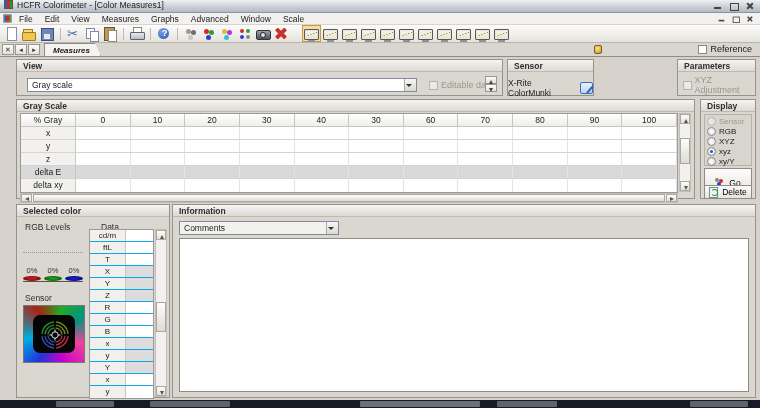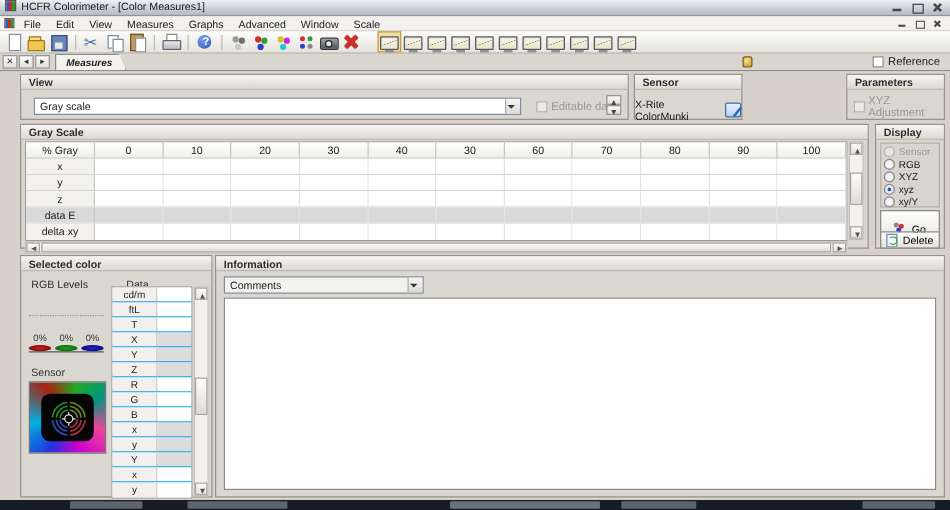--- a/index.html
+++ b/index.html
@@ -152,21 +152,21 @@
   .btn-del{top:85px;height:14px}
   .goic{width:10px;height:9px;position:relative;display:block}
   .goic::before{content:"";position:absolute;left:0;top:0;width:4px;height:4px;border-radius:50%;background:#888;box-shadow:4px 1px 0 #d22c2c,2px 4px 0 #2c3ed2}
   .delic{width:9px;height:10px;position:relative;display:block}
   .delic::before{content:"";position:absolute;left:0;top:0;width:7px;height:9px;background:#eef4fa;border:1px solid #7a8aa0}
   .delic::after{content:"";position:absolute;left:2px;top:2px;width:5px;height:5px;border-radius:50%;border:1.5px solid #2f9e2f;border-left-color:transparent}
 
   
   .lbl{position:absolute;font-size:8.5px;color:#2e2e2e}
   .sc-table{position:absolute;left:72px;top:24px;width:65px;border:1px solid #9a9a9a;background:#fff}
-  .sc-row{display:grid;grid-template-columns:36px 1fr;height:12px;border-bottom:3px solid #0ea5e9}
+  .sc-row{display:grid;grid-template-columns:36px 1fr;height:12px;border-bottom:1px solid #0ea5e9}
   .sc-row:last-child{border-bottom:none}
   .sc-label{background:#f1f0ec;border-right:1px solid #c6c6c6;text-align:center;line-height:11px;font-size:8px}
   .sc-val{background:#fff}
   .sc-row.shaded .sc-val{background:#dcdcdc}
   .sc-vs{left:138px;top:24px;height:168px}
   .sc-vs .thumb{height:30px;margin:62px 0}
   .dotline{position:absolute;left:6px;top:47px;width:60px;border-top:1px dotted #999}
   .bars{position:absolute;left:6px;top:57px;width:60px;height:20px;border-bottom:1px solid #555;display:flex;justify-content:space-between;align-items:flex-end}
   .barcol{width:18px;text-align:center}
   .pct{font-size:7.5px;color:#333;line-height:8px}
@@ -438,21 +438,21 @@
               <div class="gcell"></div>
               <div class="gcell"></div>
               <div class="gcell"></div>
               <div class="gcell"></div>
               <div class="gcell"></div>
               <div class="gcell"></div>
               <div class="gcell"></div>
             </div>
           
             <div class="gs-row shaded">
-              <div class="gs-label">data E</div>
+              <div class="gs-label">delta E</div>
             <div class="gcell"></div>
               <div class="gcell"></div>
               <div class="gcell"></div>
               <div class="gcell"></div>
               <div class="gcell"></div>
               <div class="gcell"></div>
               <div class="gcell"></div>
               <div class="gcell"></div>
               <div class="gcell"></div>
               <div class="gcell"></div>

